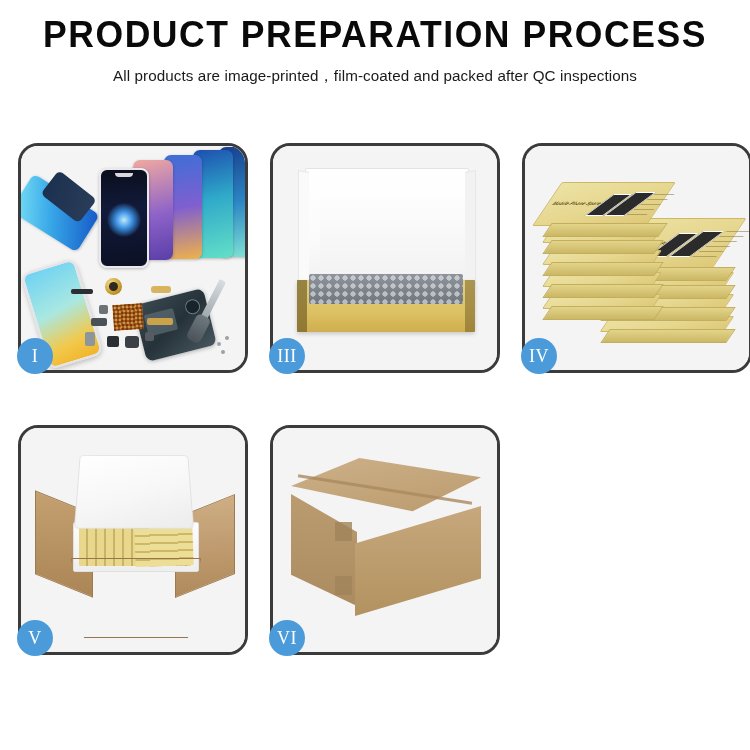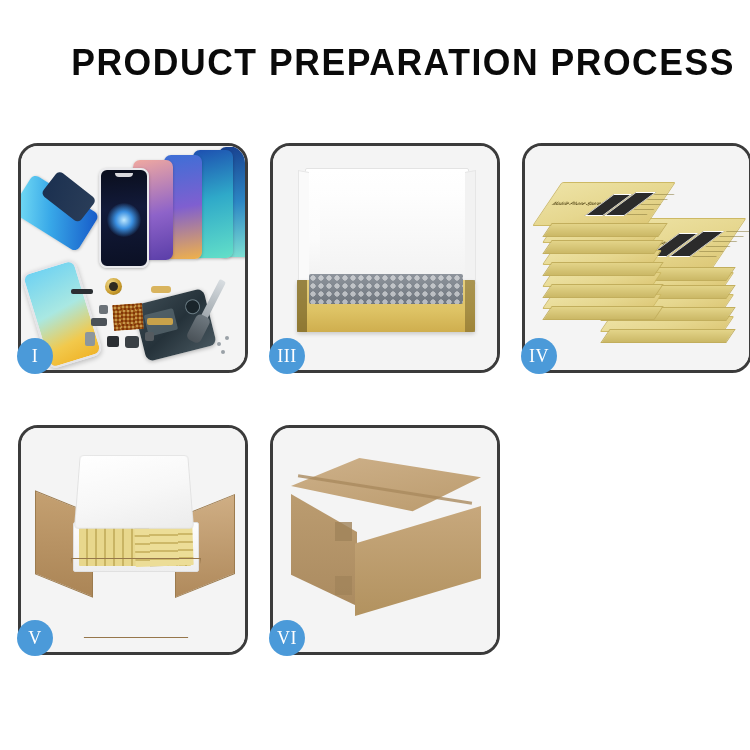--- a/index.html
+++ b/index.html
@@ -5,21 +5,21 @@
   html,body{margin:0;padding:0;}
   body{
     width:750px;height:750px;
     background:#ffffff;
     font-family:"Liberation Sans", sans-serif;
     overflow:hidden;
   }
   .page{position:relative;width:750px;height:750px;}
 
   
-  .header{padding-top:44px;text-align:right;}
+  .header{padding-top:16px;text-align:center;}
   .title{
     font-size:37px;
     font-weight:bold;
     letter-spacing:1.6px;
     color:#0a0a0a;
     line-height:1;
     transform:scaleX(.96);
   }
   .subtitle{
     margin-top:13px;
@@ -332,20 +332,21 @@
   .c6 .tapeA{position:absolute;left:44px;top:64px;width:17px;height:19px;background:#a0835a;opacity:.8;}
   .c6 .tapeB{position:absolute;left:44px;top:118px;width:17px;height:19px;background:#a0835a;opacity:.75;}
 </style>
 </head>
 <body>
 
 <div class="page">
 
   <div class="header">
     <div class="title">PRODUCT PREPARATION PROCESS</div>
+    <div class="subtitle">All products are image-printed，film-coated and packed after QC inspections</div>
   </div>
 
   <div class="grid">
 
     <div class="panel">
       <div class="panel-clip">
         <div class="scene1">
           <div class="ph ph-blue"></div>
           <div class="ph ph-e"></div>
           <div class="ph ph-d"></div>

